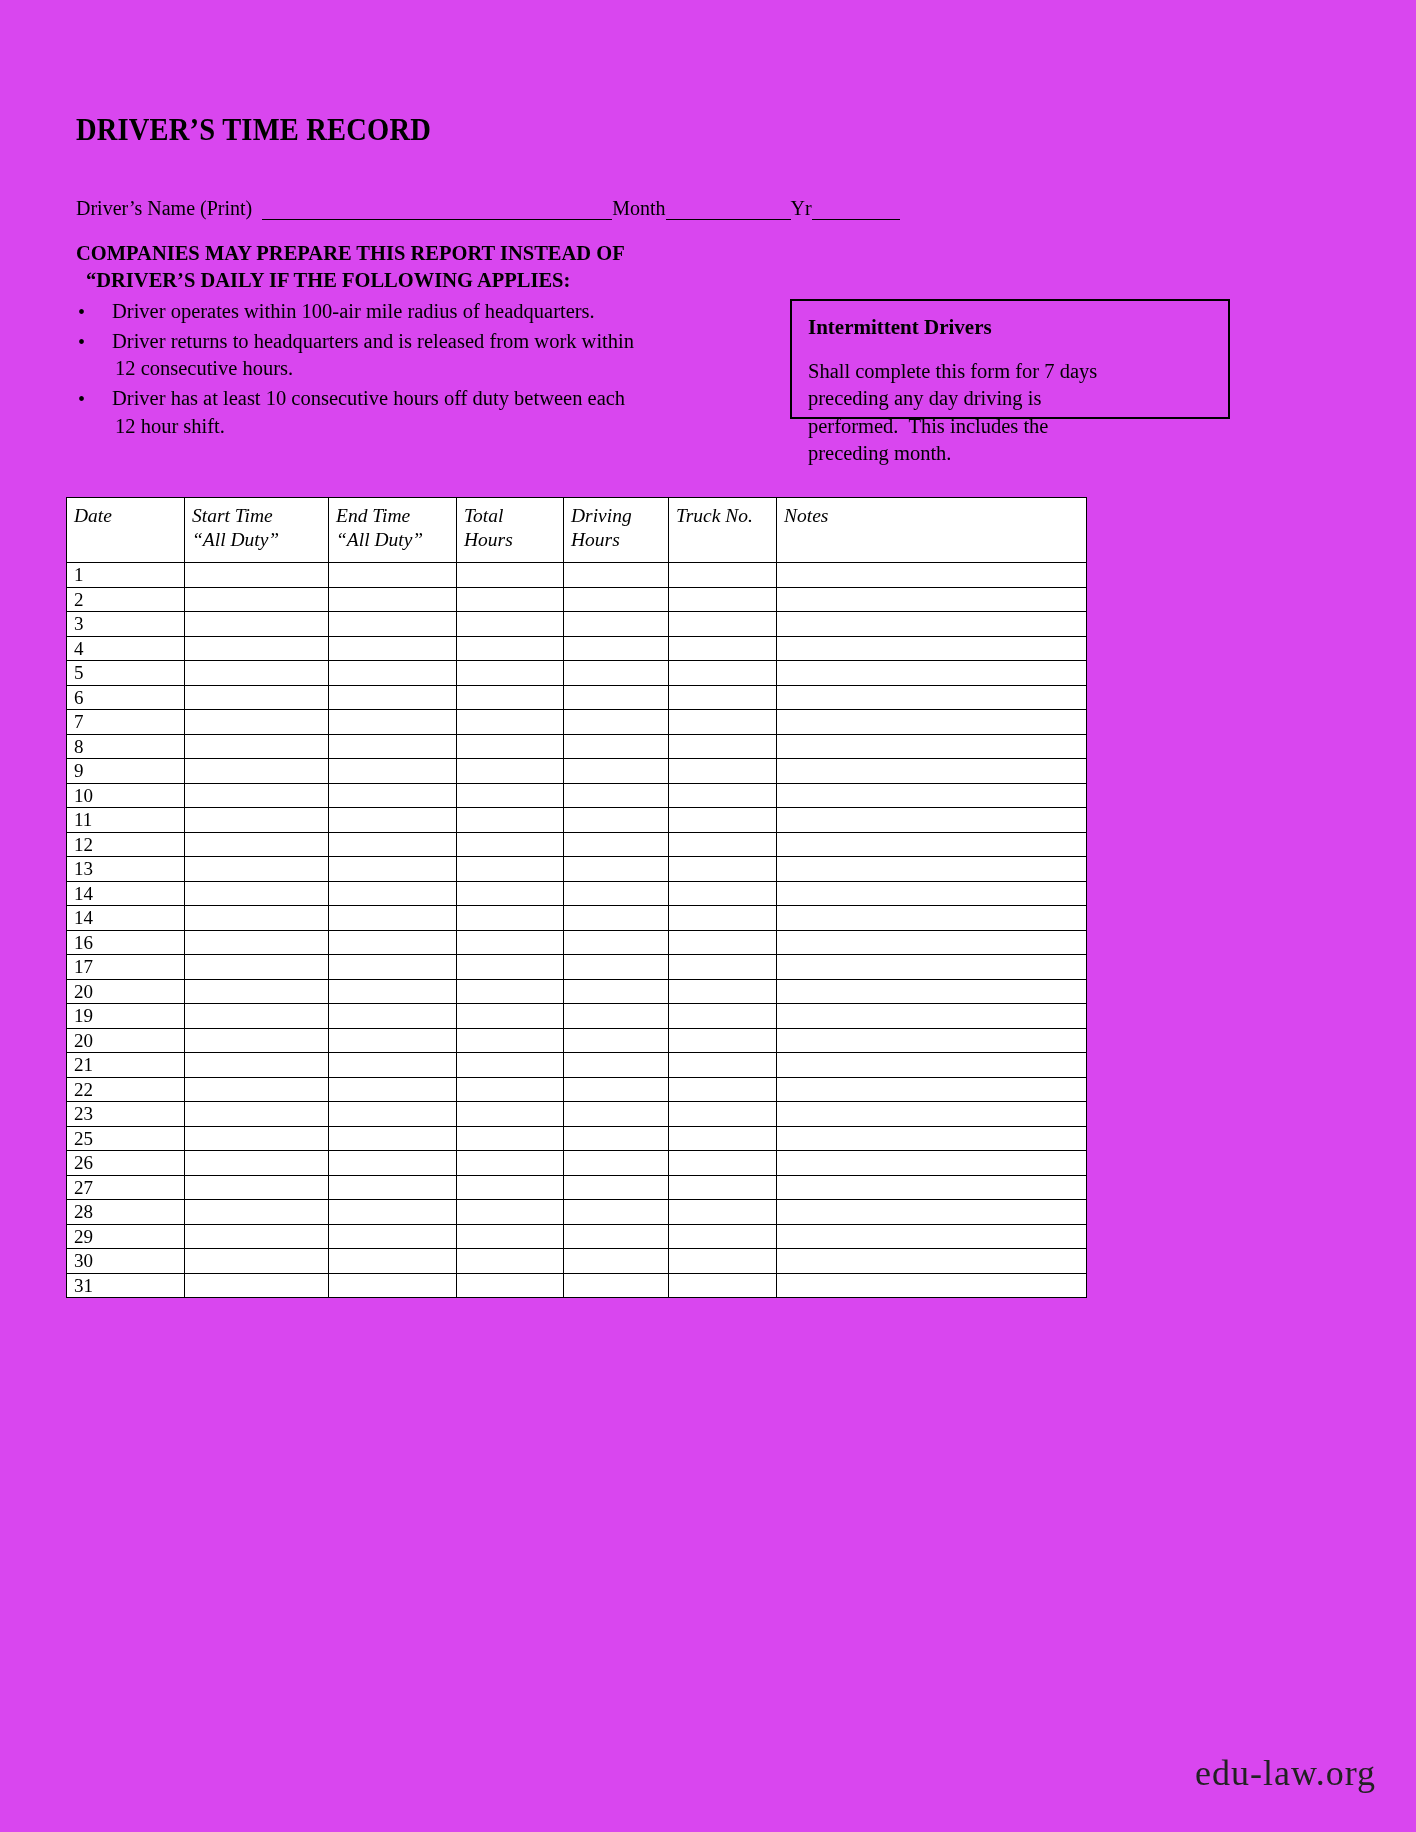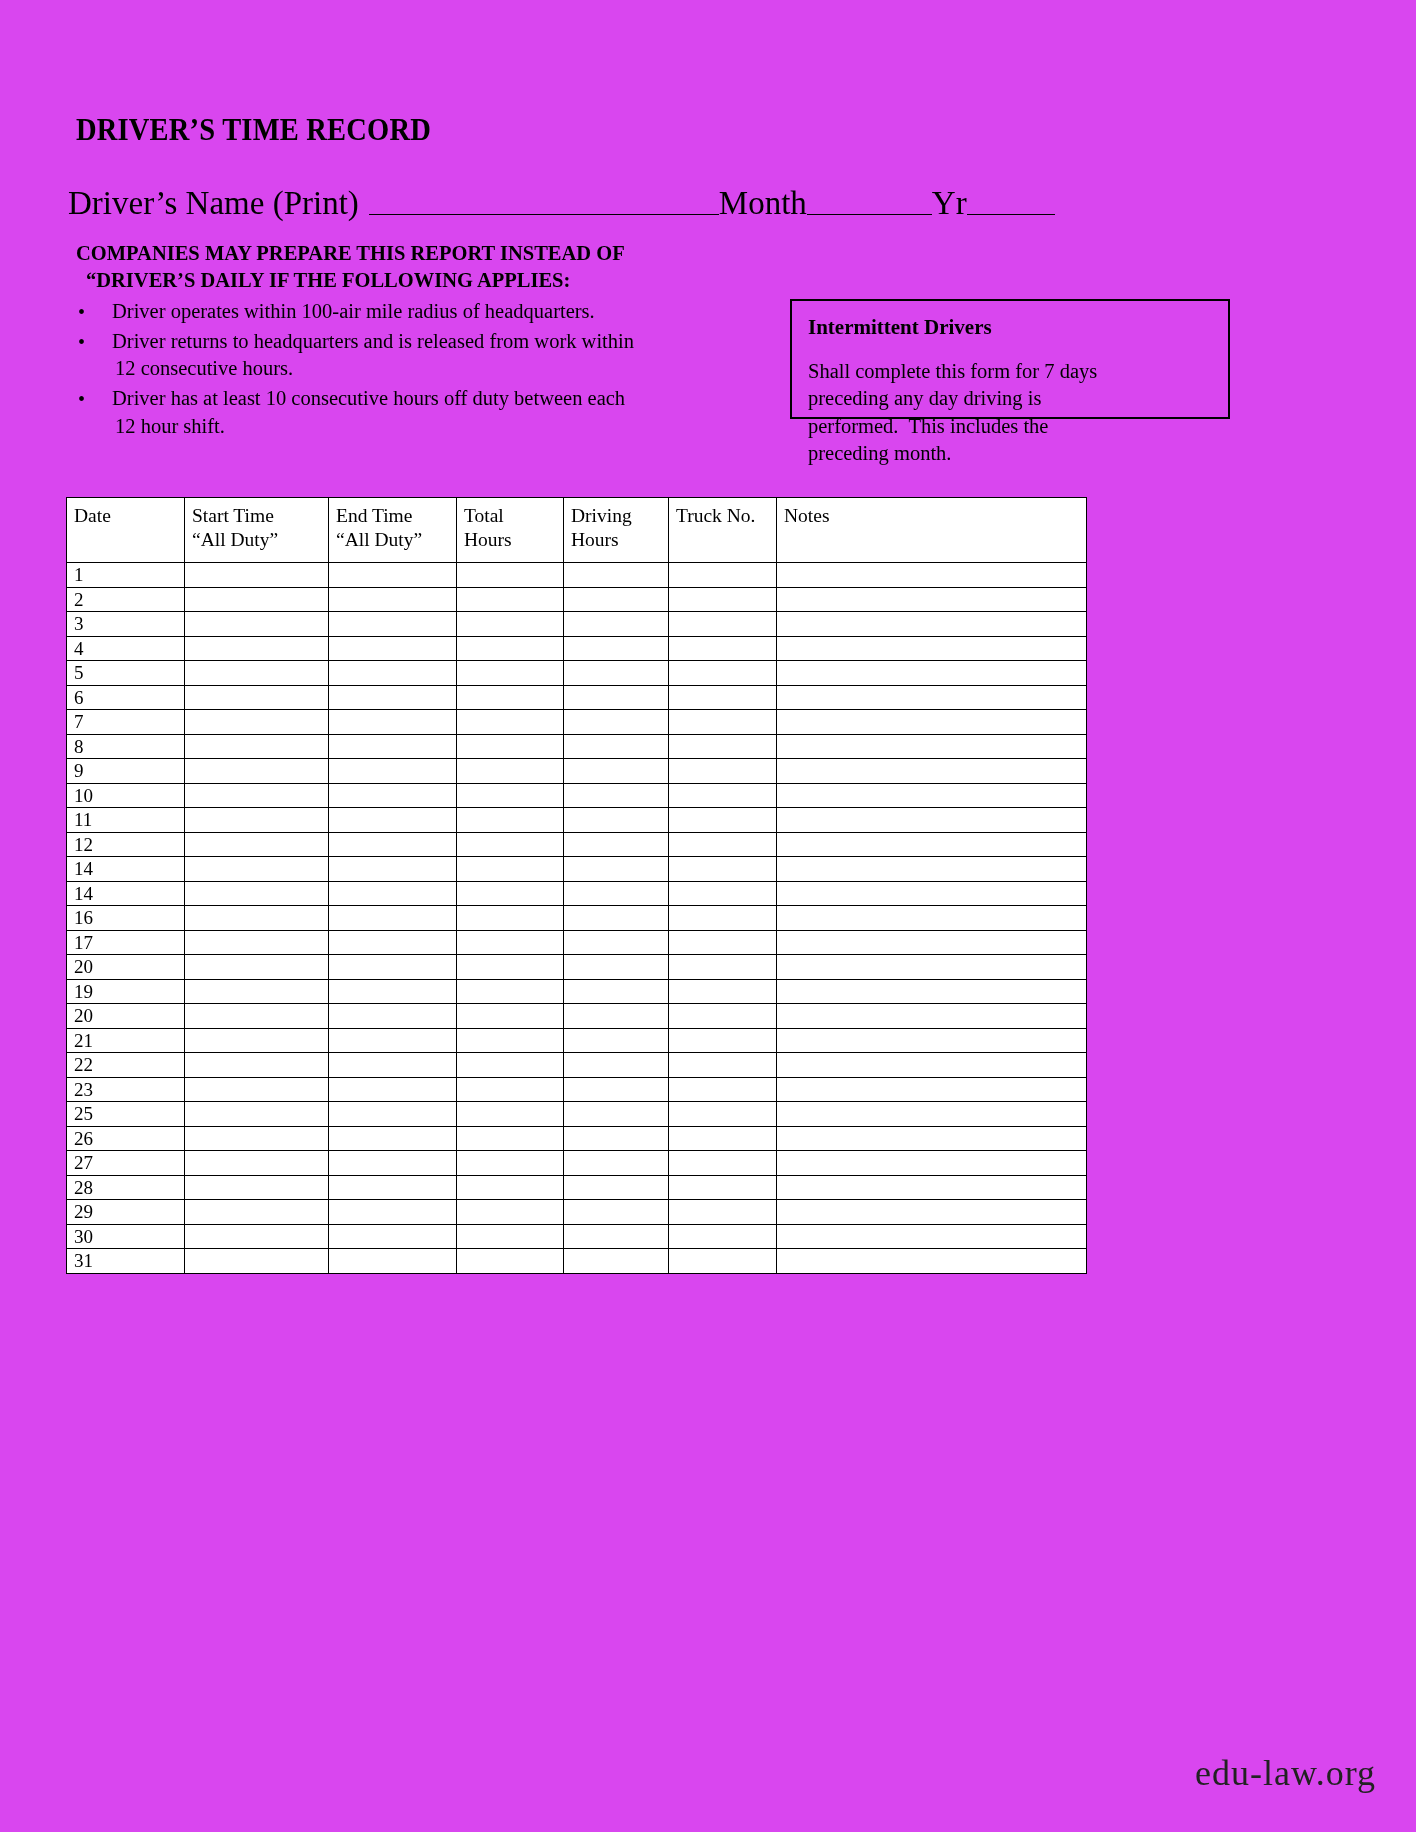--- a/index.html
+++ b/index.html
@@ -33,28 +33,28 @@
     letter-spacing: 0.2px;
     font-family: "Liberation Serif", "DejaVu Serif", serif;
     transform: scaleX(0.92);
     transform-origin: left top;
     white-space: nowrap;
   }
 
   
   .namerow {
     position: absolute;
-    left: 68px;
+    left: 76px;
     top: 186px;
     width: 1000px;
     height: 34px;
-    font-size: 33px;
+    font-size: 20px;
     white-space: nowrap;
     display: flex;
-    align-items: center;
+    align-items: flex-end;
   }
   .namerow .lbl { display: inline-block; }
   .namerow .rule {
     display: inline-block;
     border-bottom: 1.6px solid #000;
     height: 22px;
   }
   .rule-name { width: 350px; margin-left: 10px; }
   .rule-month { width: 125px; }
   .rule-yr { width: 88px; }
@@ -137,20 +137,21 @@
     vertical-align: top;
     background: #fff;
   }
   table.record thead th {
     height: 58px;
     text-align: left;
     font-weight: normal;
     padding: 6px 0 0 7px;
     line-height: 1.22;
     font-size: 19.5px;
+    font-style: italic;
   }
   table.record thead th .l2 { display: block; }
   table.record tbody td {
     height: 23.5px;
   }
   table.record tbody td.datecell {
     padding: 0 0 0 7px;
     font-size: 19px;
     line-height: 23px;
     white-space: nowrap;
@@ -370,20 +371,29 @@
           <tr>
             <td class="datecell">12</td>
             <td></td>
             <td></td>
             <td></td>
             <td></td>
             <td></td>
             <td></td>
           </tr>
           <tr>
+            <td class="datecell">13</td>
+            <td></td>
+            <td></td>
+            <td></td>
+            <td></td>
+            <td></td>
+            <td></td>
+          </tr>
+          <tr>
             <td class="datecell">14</td>
             <td></td>
             <td></td>
             <td></td>
             <td></td>
             <td></td>
             <td></td>
           </tr>
           <tr>
             <td class="datecell">14</td>

